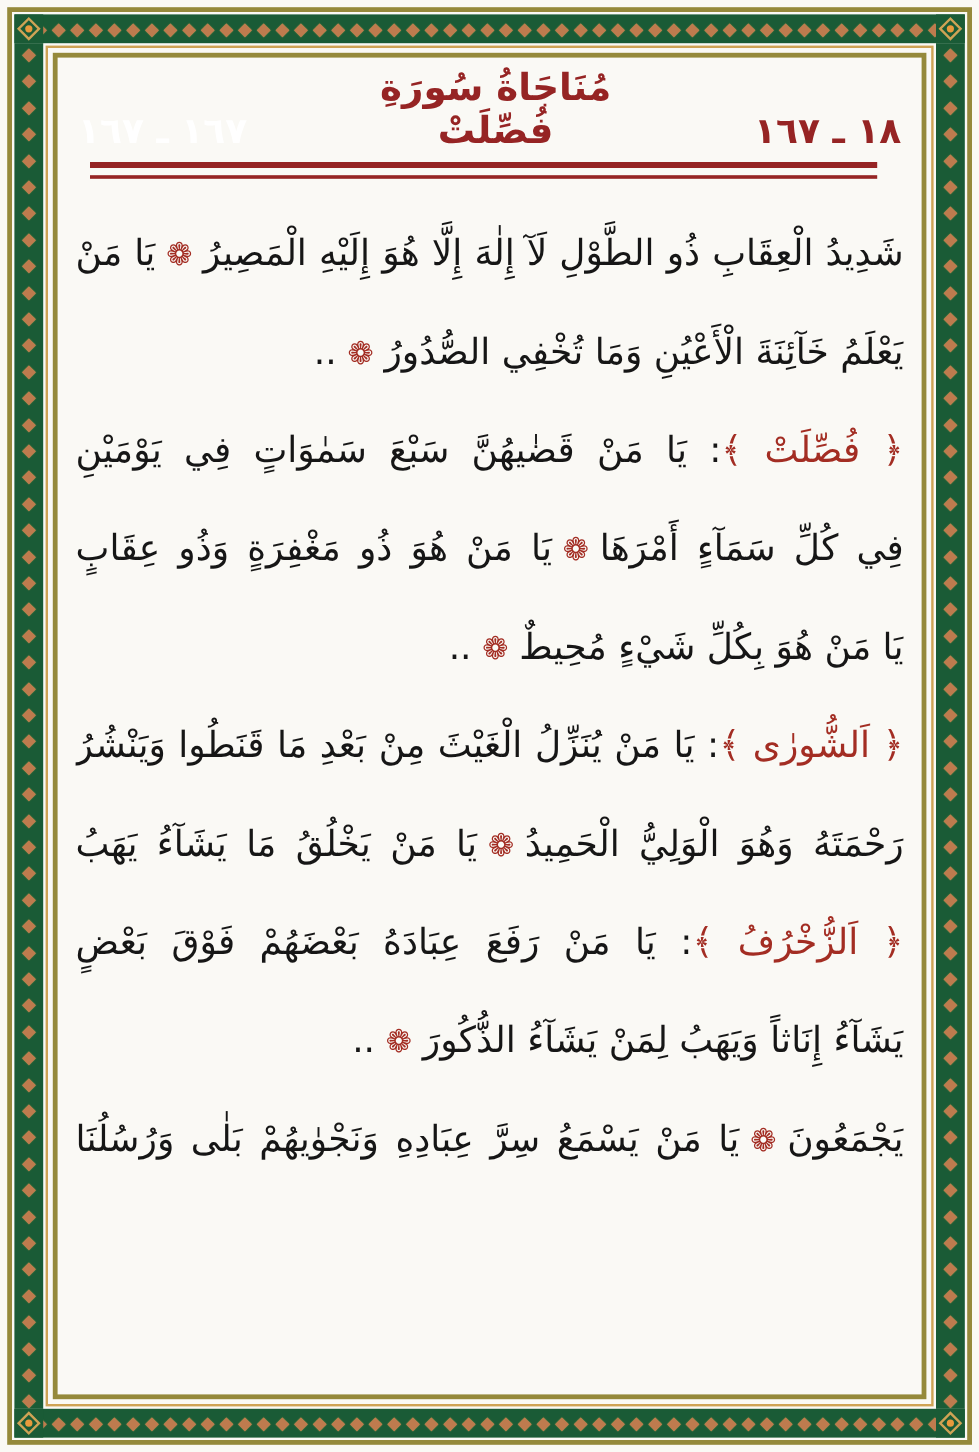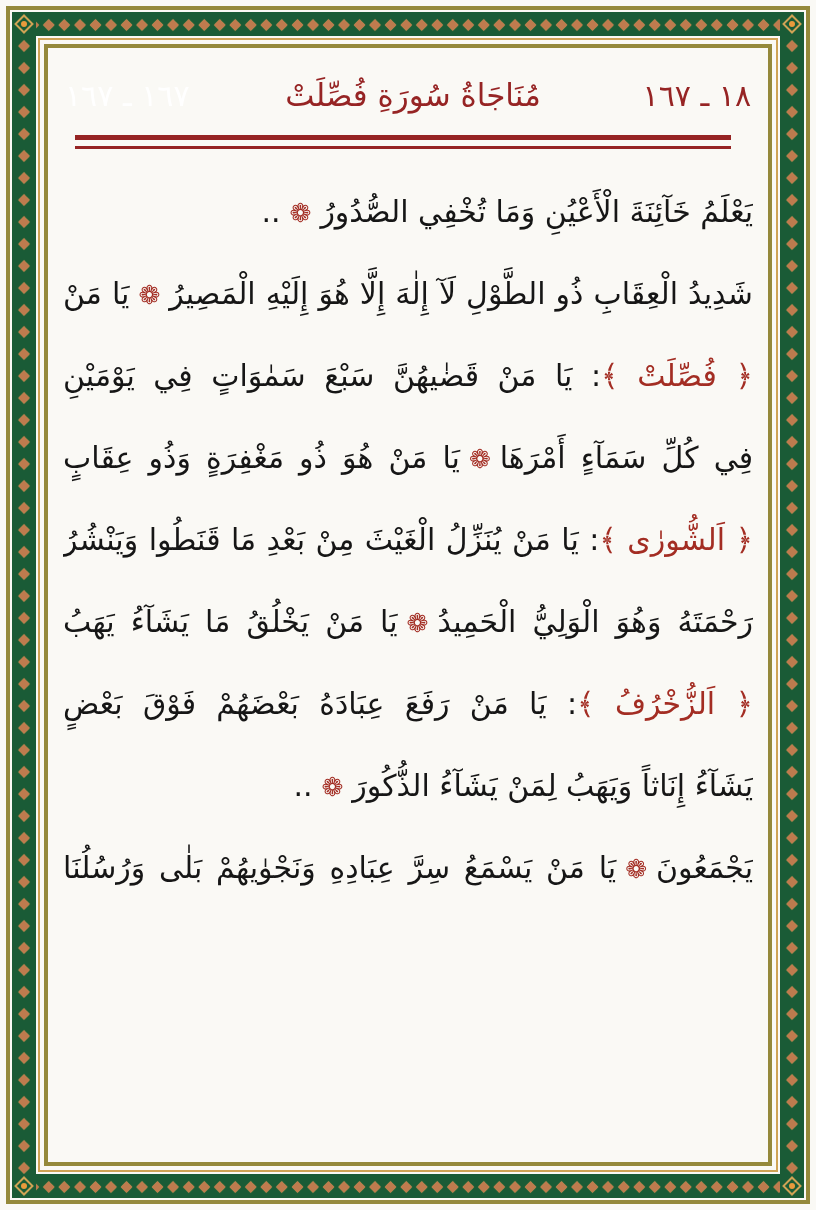--- a/index.html
+++ b/index.html
@@ -28,23 +28,23 @@
                border:2px solid var(--gold);transform:rotate(45deg);background:var(--green);}
   .corner .dot{position:absolute;left:9px;top:9px;width:6px;height:6px;
                background:var(--orange);border-radius:50%;}
   .c-tl{left:12px;top:12px;} .c-tr{right:12px;top:12px;}
   .c-bl{left:12px;bottom:12px;} .c-br{right:12px;bottom:12px;}
   .line-gold {position:absolute;inset:38px;border:2px solid var(--gold);pointer-events:none;}
   .line-inner{position:absolute;inset:44px;border:4px solid var(--olive);pointer-events:none;}
   
   .content{position:absolute;inset:49px;background:var(--page-bg);overflow:hidden;
            direction:rtl;}
-  .header{display:flex;flex-direction:row-reverse;align-items:center;
+  .header{display:flex;flex-direction:row-reverse;align-items:flex-end;
           padding:14px 16px 0 16px;height:64px;
-          font-weight:normal;font-size:30px;color:var(--heading-red);}
+          font-weight:bold;font-size:30px;color:var(--heading-red);}
   .page-number{width:190px;text-align:right;direction:rtl;letter-spacing:1px;}
   .page-title{flex:1;text-align:center;font-size:31px;}
   .ghost-number{width:200px;text-align:left;direction:rtl;color:var(--ghost);letter-spacing:1px;}
   .rule{margin:8px 36px 0 26px;height:3px;border-top:5px solid var(--heading-red);
         border-bottom:3px solid var(--heading-red);padding-top:3px;
         background:transparent;box-sizing:content-box;}
   .body{margin-top:22px;padding:0 14px;color:var(--ink);font-size:30px;}
   .line{height:82px;line-height:82px;white-space:normal;overflow:hidden;}
   .line.justify{text-align:justify;text-align-last:justify;text-justify:inter-word;}
   .line.right{text-align:start;}
@@ -86,24 +86,25 @@
   <div class="line-inner"></div>
 
   <div class="content">
     <div class="header">
       <div class="ghost-number">١٦٧ ـ ١٦٧</div>
       <div class="page-title">مُنَاجَاةُ سُورَةِ فُصِّلَتْ</div>
       <div class="page-number">١٨ ـ ١٦٧</div>
     </div>
     <div class="rule"></div>
     <div class="body">
+        <div class="line justify"><span class="t">شَدِيدُ الْعِقَابِ ذُو الطَّوْلِ لَآ إِلٰهَ إِلَّا هُوَ إِلَيْهِ الْمَصِيرُ</span><span class="rosette">❁</span><span class="t">يَا مَنْ</span></div>
         <div class="line right"><span class="t">يَعْلَمُ خَآئِنَةَ الْأَعْيُنِ وَمَا تُخْفِي الصُّدُورُ</span><span class="rosette">❁</span><span class="t">..</span></div>
-        <div class="line justify"><span class="t">شَدِيدُ الْعِقَابِ ذُو الطَّوْلِ لَآ إِلٰهَ إِلَّا هُوَ إِلَيْهِ الْمَصِيرُ</span><span class="rosette">❁</span><span class="t">يَا مَنْ</span></div>
         <div class="line justify"><span class="section">﴿ فُصِّلَتْ ﴾</span><span class="t">: يَا مَنْ قَضٰيهُنَّ سَبْعَ سَمٰوَاتٍ فِي يَوْمَيْنِ وَأَوْحٰى</span></div>
         <div class="line justify"><span class="t">فِي كُلِّ سَمَآءٍ أَمْرَهَا</span><span class="rosette">❁</span><span class="t">يَا مَنْ هُوَ ذُو مَغْفِرَةٍ وَذُو عِقَابٍ أَلِيمٍ</span></div>
+        <div class="line right"><span class="t">يَا مَنْ هُوَ بِكُلِّ شَيْءٍ مُحِيطٌ</span><span class="rosette">❁</span><span class="t">..</span></div>
         <div class="line justify"><span class="section">﴿ اَلشُّورٰى ﴾</span><span class="t">: يَا مَنْ يُنَزِّلُ الْغَيْثَ مِنْ بَعْدِ مَا قَنَطُوا وَيَنْشُرُ</span></div>
         <div class="line justify"><span class="t">رَحْمَتَهُ وَهُوَ الْوَلِيُّ الْحَمِيدُ</span><span class="rosette">❁</span><span class="t">يَا مَنْ يَخْلُقُ مَا يَشَآءُ يَهَبُ لِمَنْ</span></div>
         <div class="line justify"><span class="section">﴿ اَلزُّخْرُفُ ﴾</span><span class="t">: يَا مَنْ رَفَعَ عِبَادَهُ بَعْضَهُمْ فَوْقَ بَعْضٍ</span></div>
         <div class="line right"><span class="t">يَشَآءُ إِنَاثاً وَيَهَبُ لِمَنْ يَشَآءُ الذُّكُورَ</span><span class="rosette">❁</span><span class="t">..</span></div>
         <div class="line justify"><span class="t">يَجْمَعُونَ</span><span class="rosette">❁</span><span class="t">يَا مَنْ يَسْمَعُ سِرَّ عِبَادِهِ وَنَجْوٰيهُمْ بَلٰى وَرُسُلُنَا لَدَيْهِمْ</span></div>
       </div>
   </div>
 </div>
 
 </body></html>

